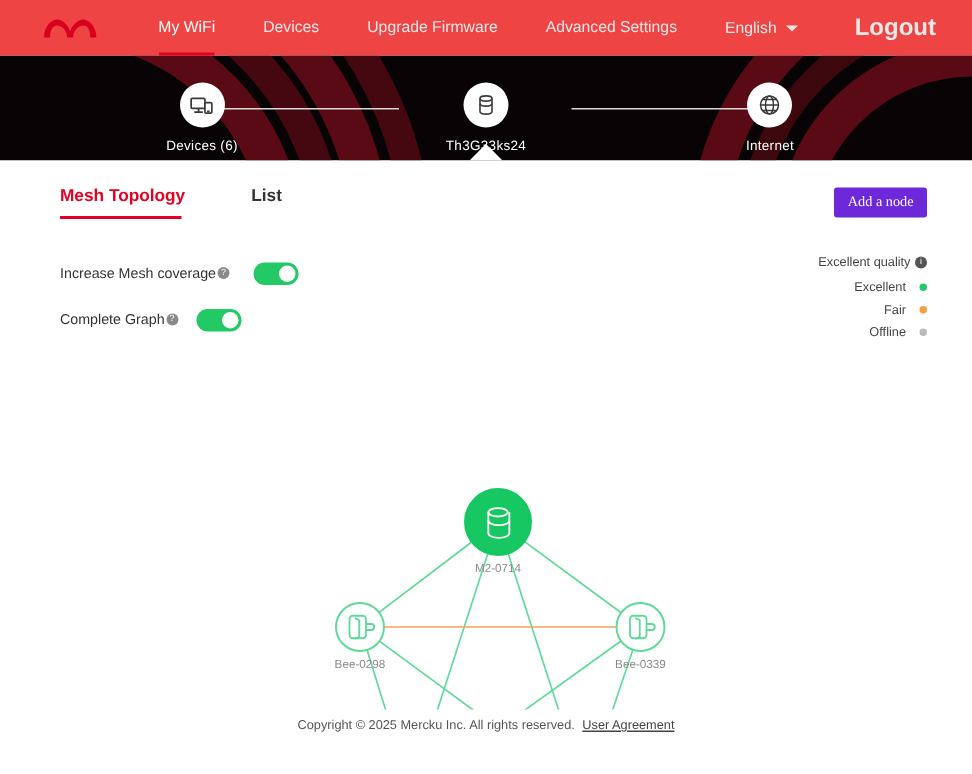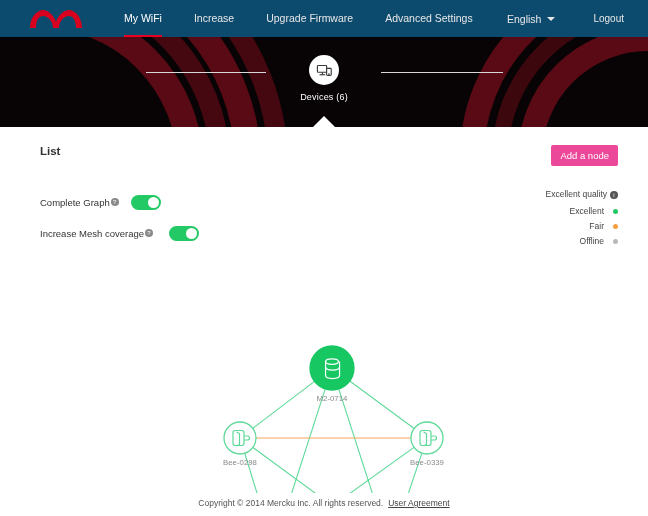--- a/index.html
+++ b/index.html
@@ -6,44 +6,44 @@
   html, body { margin:0; padding:0; }
   body {
     width:648px; height:516px; overflow:hidden;
     background:#ffffff;
     font-family:"Liberation Sans", sans-serif;
     -webkit-font-smoothing:antialiased;
   }
 
   
   .topnav{
-    position:relative; height:37px; background:#0c4a6e;
+    position:relative; height:37px; background:#ef4444;
     display:flex; align-items:center; z-index:5;
   }
   .logo{ margin-left:28px; width:56px; height:22px; display:block; }
   .nav-links{ display:flex; align-items:center; margin-left:40px; height:37px; }
   .nav-link{
     position:relative; color:#e8e8e8; font-size:10.5px; padding:0 0; margin-right:32px;
     height:37px; line-height:37px; cursor:pointer; white-space:nowrap;
   }
   .nav-link.active{ color:#ffffff; }
   .nav-link.active:after{
     content:""; position:absolute; left:0; right:0; bottom:0; height:2.5px; background:#e60023;
   }
   .nav-right{ margin-left:auto; display:flex; align-items:center; margin-right:24px; }
   .lang{ color:#e8e8e8; font-size:10.5px; display:flex; align-items:center; cursor:pointer; }
   .caret{
     width:0;height:0;border-left:4px solid transparent;border-right:4px solid transparent;
     border-top:4px solid #e8e8e8; margin-left:6px;
   }
-  .logout{ color:#e8e8e8; font-size:10px; margin-left:38px; cursor:pointer; }
+  .logout{ color:#e8e8e8; font-size:16px; margin-left:38px; cursor:pointer;font-weight:bold; }
 
   
   .hero{
-    position:relative; height:90px; background:#080406; overflow:hidden;
+    position:relative; height:70px; background:#080406; overflow:hidden;
   }
   .hero-arcs{ position:absolute; inset:0; }
   .hero-inner{
     position:relative; height:100%; display:flex; align-items:flex-start;
     justify-content:space-around; padding:0 40px; z-index:2;
   }
   .hnode{ width:110px; text-align:center; padding-top:18px; }
   .hcircle{
     width:30px;height:30px;border-radius:50%;background:#fff;margin:0 auto;
     display:flex;align-items:center;justify-content:center;
@@ -67,22 +67,22 @@
     font-size:11.5px; color:#333; margin-right:44px; cursor:pointer; padding-bottom:9px;
     position:relative; font-weight:bold;
   }
   .tab.active{ color:#e60023; }
   .tab.active:after{
     content:""; position:absolute; left:0; right:2px; bottom:0; height:2px; background:#e60023;
   }
 
   .add-node{
     position:absolute; right:30px; top:18px;
-    background:#ec4899; color:#fff; border:none; border-radius:2px;
-    font-size:9.5px; padding:5px 9px; cursor:pointer; font-family:Liberation Sans, sans-serif;
+    background:#6d28d9; color:#fff; border:none; border-radius:2px;
+    font-size:9.5px; padding:5px 9px; cursor:pointer; font-family:Liberation Serif, serif;
   }
 
   .toggles{ position:absolute; left:40px; top:64px; }
   .toggle-row{ display:flex; align-items:center; height:22px; margin-bottom:9px; }
   .toggle-label{ font-size:9.5px; color:#333; }
   .qmark{
     display:inline-block; width:8px;height:8px;border-radius:50%;
     background:#8a8a8a; color:#fff; font-size:6px; line-height:8px; text-align:center;
     vertical-align:super; margin-left:1px; cursor:pointer;
   }
@@ -119,21 +119,21 @@
 
 <div class="topnav">
   <svg class="logo" viewBox="0 0 112 44">
     <path d="M4 40 C4 16, 20 4, 30 4 C40 4, 52 14, 56 28 C60 14, 72 4, 82 4 C92 4, 108 16, 108 40
              L96 40 C96 24, 90 16, 82 16 C72 16, 62 26, 62 40 L50 40 C50 26, 40 16, 30 16
              C22 16, 16 24, 16 40 Z" fill="#d8001e"></path>
   </svg>
 
   <div class="nav-links">
     <div class="nav-link active">My WiFi</div>
-    <div class="nav-link">Increase</div>
+    <div class="nav-link">Devices</div>
     <div class="nav-link">Upgrade Firmware</div>
     <div class="nav-link">Advanced Settings</div>
   </div>
 
   <div class="nav-right">
     <div class="lang">
       <span>English</span>
       <span class="caret"></span>
     </div>
     <div class="logout">Logout</div>
@@ -169,43 +169,64 @@
           <rect x="2" y="5" width="13" height="9.5" rx="1"></rect>
           <path d="M5 18h8"></path>
             <path d="M9 14.5V18"></path>
           <rect x="15" y="9" width="6.5" height="10" rx="1.2" fill="#fff"></rect>
           <path d="M17 17.2h2.5"></path>
         </svg>
       </div>
       <div class="hlabel">Devices (6)</div>
     </div>
 
-
+    <div class="hnode">
+      <div class="hcircle">
+        <svg width="16" height="16" viewBox="0 0 24 24" fill="none" stroke="#3a3a3a" stroke-width="1.6">
+          <ellipse cx="12" cy="5.5" rx="6" ry="2.6"></ellipse>
+          <path d="M6 5.5v13c0 1.45 2.7 2.6 6 2.6s6-1.15 6-2.6v-13"></path>
+          <path d="M6 10.5c0 1.45 2.7 2.6 6 2.6s6-1.15 6-2.6"></path>
+        </svg>
+      </div>
+      <div class="hlabel">Th3G33ks24</div>
+    </div>
+
+    <div class="hnode">
+      <div class="hcircle">
+        <svg width="16" height="16" viewBox="0 0 24 24" fill="none" stroke="#3a3a3a" stroke-width="1.5">
+          <circle cx="12" cy="12" r="9"></circle>
+          <ellipse cx="12" cy="12" rx="4" ry="9"></ellipse>
+          <path d="M3 12h18M4.8 6.5h14.4M4.8 17.5h14.4"></path>
+        </svg>
+      </div>
+      <div class="hlabel">Internet</div>
+    </div>
   </div>
   <div class="notch"></div>
 </div>
 
 <div class="content">
 
   <div class="tabs">
+    <div class="tab active">Mesh Topology</div>
     <div class="tab">List</div>
   </div>
 
   <button class="add-node">Add a node</button>
 
   <div class="toggles">
-    <div class="toggle-row tog2">
-      <span class="toggle-label">Complete Graph</span>
+    <div class="toggle-row tog1">
+      <span class="toggle-label">Increase Mesh coverage</span>
         <span class="qmark">?</span>
       <div class="switch">
           <div class="knob"></div>
         </div>
     </div>
-    <div class="toggle-row tog1">
-      <span class="toggle-label">Increase Mesh coverage</span>
+    <div class="toggle-row tog2">
+      <span class="toggle-label">Complete Graph</span>
         <span class="qmark">?</span>
       <div class="switch">
           <div class="knob"></div>
         </div>
     </div>
   </div>
 
   <div class="legend">
     <div class="legend-title">
       <span>Excellent quality</span><span class="info-dot">i</span>
@@ -280,16 +301,16 @@
             <rect x="383" y="317.5" width="11" height="15" rx="2.2"></rect>
             <path d="M386.5 319 l3 1.5 v11 l-3 1.5"></path>
             <path d="M394 323 h3.5 a2 2 0 0 1 0 4 h-3.5"></path>
           </g>
           <text x="390" y="352" text-anchor="middle" font-size="7.8" fill="#8a8a8a" font-family="&quot;Liberation Sans&quot;, sans-serif">Bee-0378</text>
         </g>
       </g>
   </svg>
 
   <div class="footer">
-    <span>Copyright © 2014 Mercku Inc. All rights reserved.</span>
+    <span>Copyright © 2025 Mercku Inc. All rights reserved.</span>
     <a href="#">User Agreement</a>
   </div>
 </div>
 
 </body></html>

